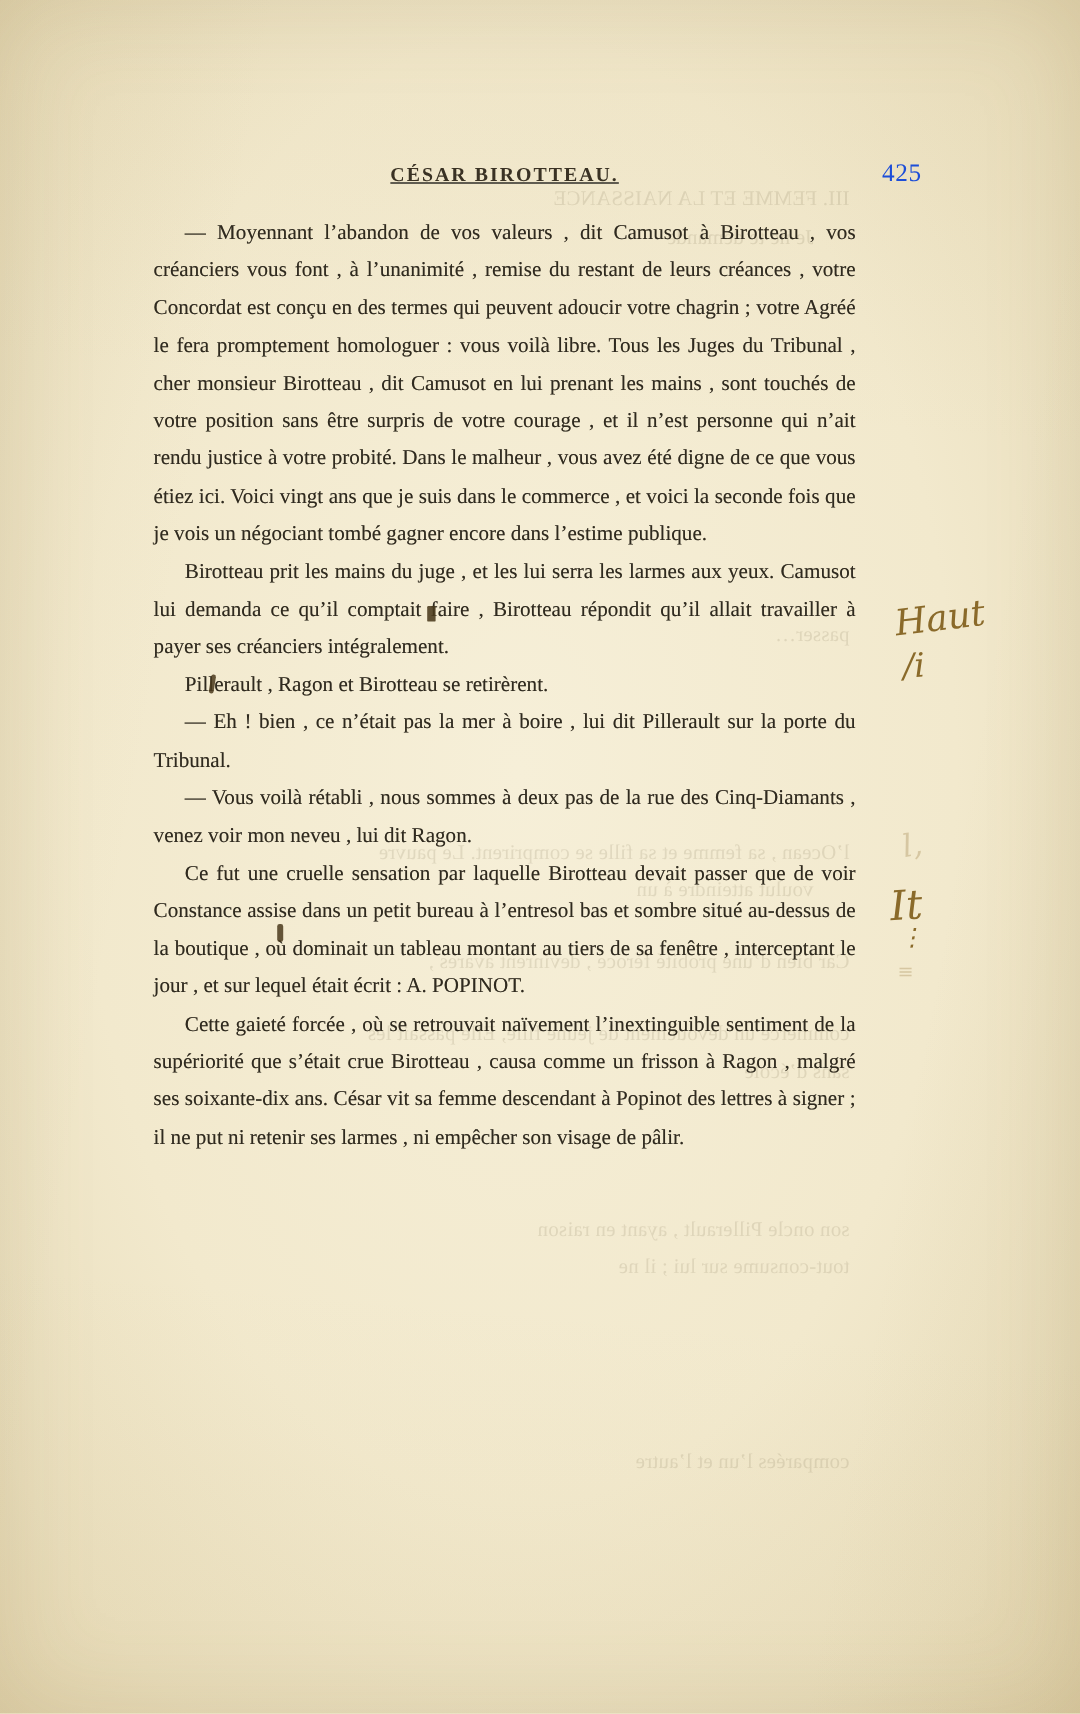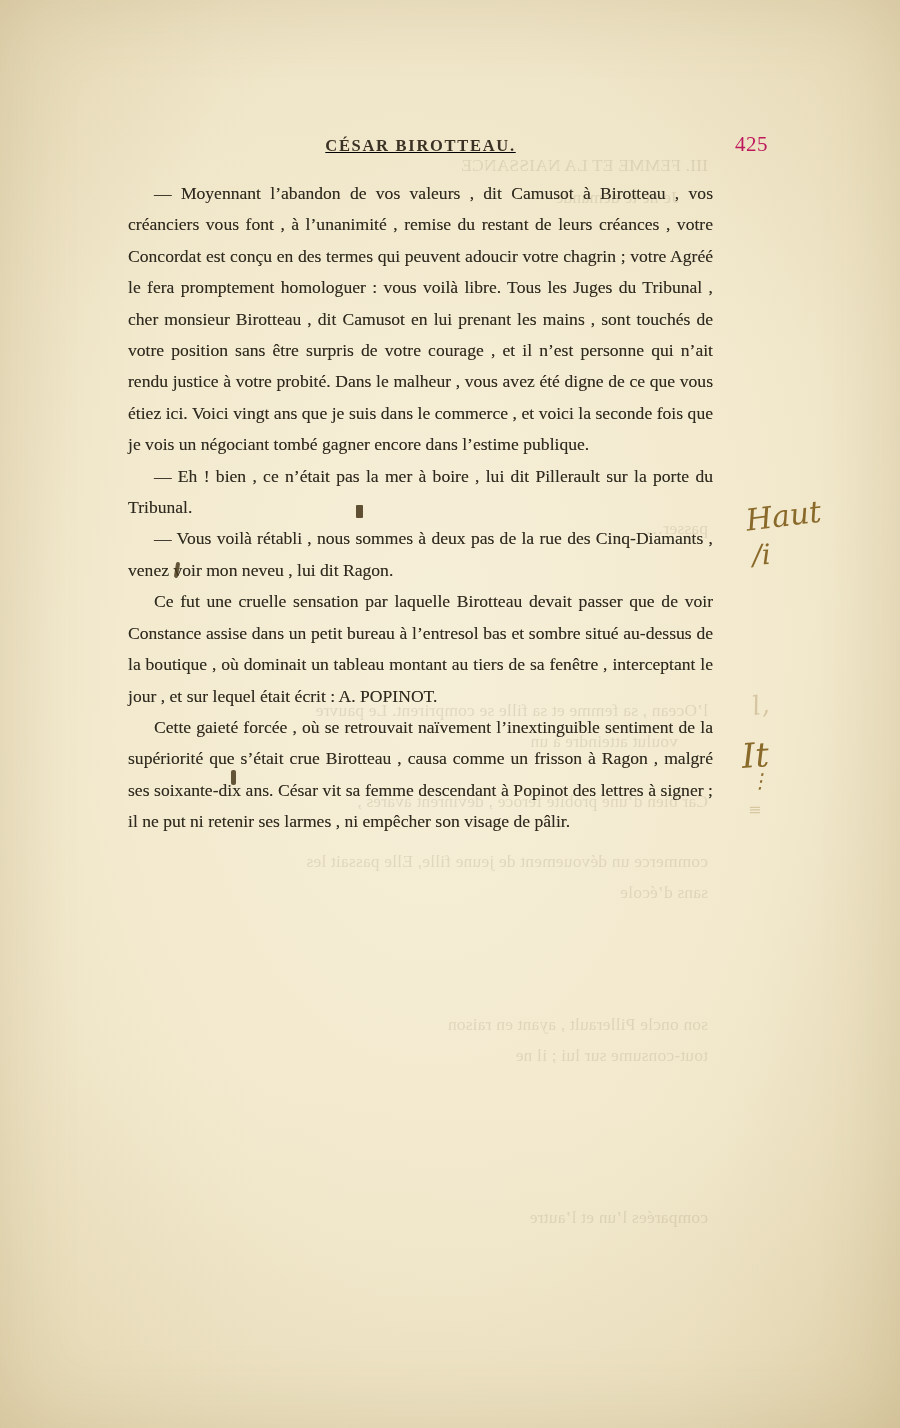--- a/index.html
+++ b/index.html
@@ -67,21 +67,21 @@
     color: #3a3224;
     font-weight: 700;
     text-align: center;
     flex: 1;
   }
   .folio {
     position: absolute;
     right: -55px;
     top: -4px;
     font-size: 21px;
-    color: #be185d;
+    color: #1d4ed8;
     letter-spacing: 0.5px;
   }
 
   .body-text {
     position: absolute;
     left: 128px;
     top: 178px;
     width: 585px;
     color: #2f2a1f;
     font-size: 17.6px;
@@ -181,20 +181,22 @@
     <span class="vline" style="margin-top:130px">comparées l’un et l’autre</span>
   </div>
 
   <header class="running-head">
     <div class="head-title">CÉSAR BIROTTEAU.</div>
     <div class="folio">425</div>
   </header>
 
   <article class="body-text">
     <p>— Moyennant l’abandon de vos valeurs , dit Camusot à Birotteau , vos créanciers vous font , à l’unanimité , remise du restant de leurs créances , votre Concordat est conçu en des termes qui peuvent adoucir votre chagrin ; votre Agréé le fera promptement homologuer : vous voilà libre. Tous les Juges du Tribunal , cher monsieur Birotteau , dit Camusot en lui prenant les mains , sont touchés de votre position sans être surpris de votre courage , et il n’est personne qui n’ait rendu justice à votre probité. Dans le malheur , vous avez été digne de ce que vous étiez ici. Voici vingt ans que je suis dans le commerce , et voici la seconde fois que je vois un négociant tombé gagner encore dans l’estime publique.</p>
+    <p>Birotteau prit les mains du juge , et les lui serra les larmes aux yeux. Camusot lui demanda ce qu’il comptait faire , Birotteau répondit qu’il allait travailler à payer ses créanciers intégralement.</p>
+    <p>Pillerault , Ragon et Birotteau se retirèrent.</p>
     <p>— Eh ! bien , ce n’était pas la mer à boire , lui dit Pillerault sur la porte du Tribunal.</p>
     <p>— Vous voilà rétabli , nous sommes à deux pas de la rue des Cinq-Diamants , venez voir mon neveu , lui dit Ragon.</p>
     <p>Ce fut une cruelle sensation par laquelle Birotteau devait passer que de voir Constance assise dans un petit bureau à l’entresol bas et sombre situé au-dessus de la boutique , où dominait un tableau montant au tiers de sa fenêtre , interceptant le jour , et sur lequel était écrit : A. POPINOT.</p>
     <p>Cette gaieté forcée , où se retrouvait naïvement l’inextinguible sentiment de la supériorité que s’était crue Birotteau , causa comme un frisson à Ragon , malgré ses soixante-dix ans. César vit sa femme descendant à Popinot des lettres à signer ; il ne put ni retenir ses larmes , ni empêcher son visage de pâlir.</p>
   </article>
 
   <span class="ink-mark mark-a"></span>
   <span class="ink-mark mark-b"></span>
   <span class="ink-mark mark-c"></span>
 

